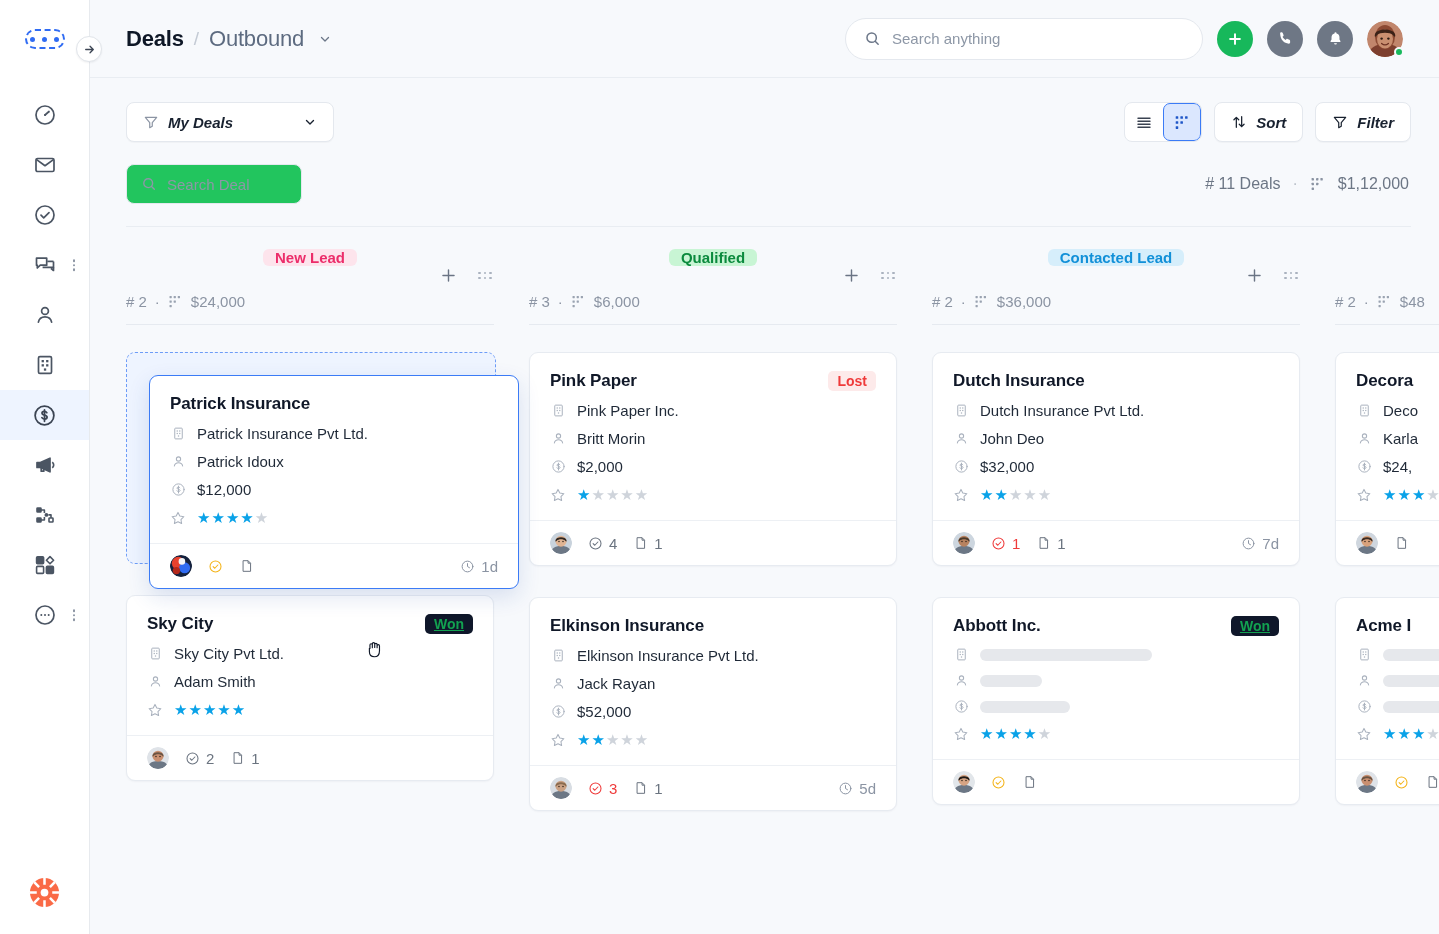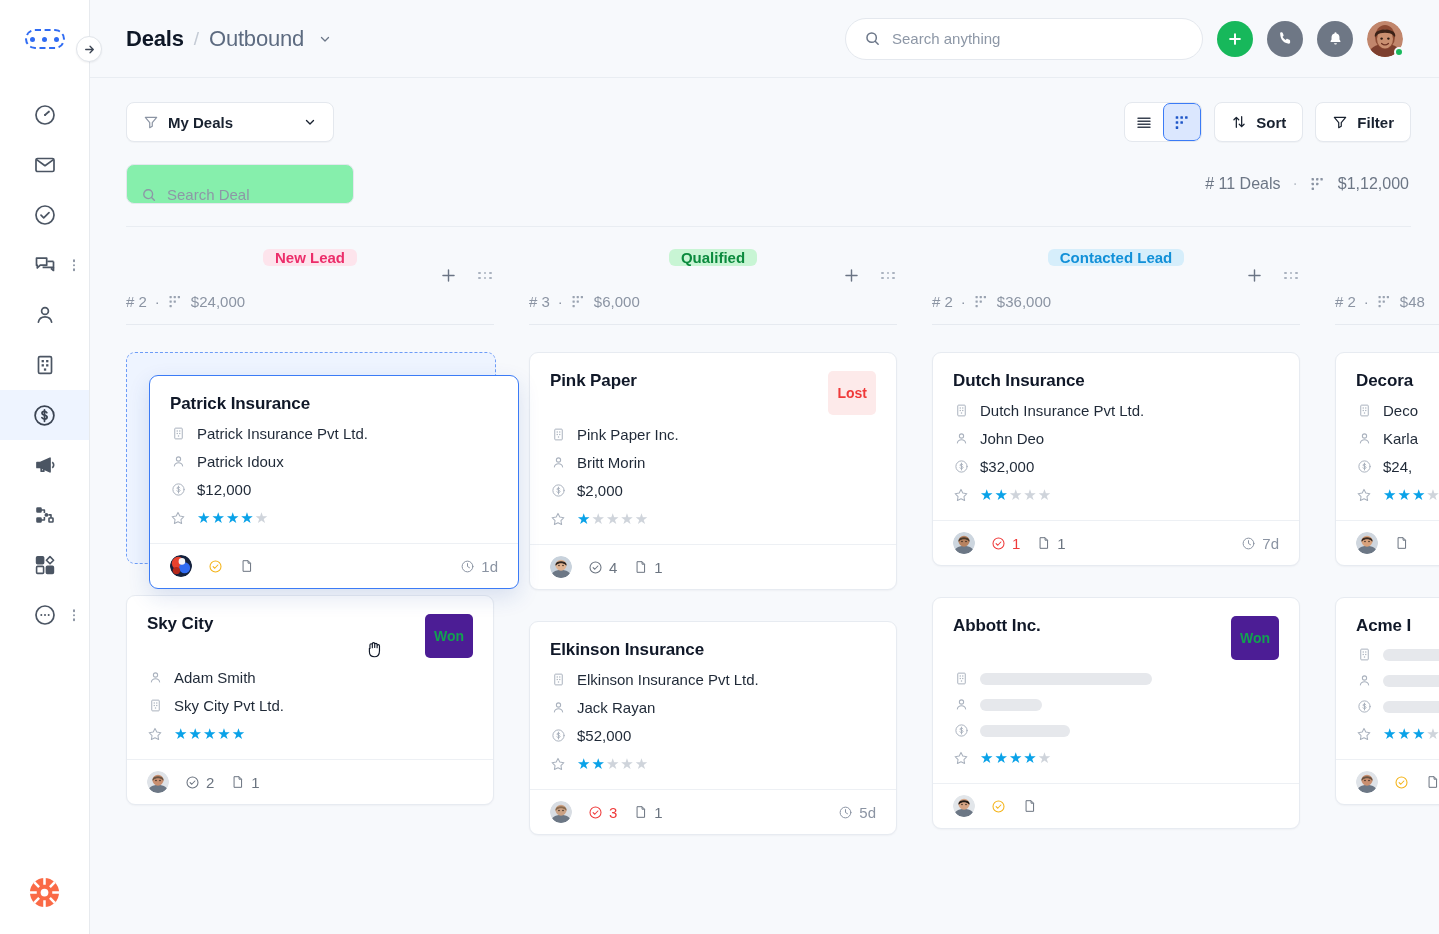--- a/index.html
+++ b/index.html
@@ -91,42 +91,42 @@
   .circle-btn.grey { background: #6e7785; }
   .avatar-wrap { position: relative; width: 36px; height: 36px; }
   .avatar-img { width: 36px; height: 36px; border-radius: 50%; display: block; overflow: hidden; }
   .online-dot {
     position: absolute; right: -1px; bottom: 0px;
     width: 10px; height: 10px; border-radius: 50%;
     background: #18b95c; border: 2px solid #f7f9fc;
   }
 
   
-  .toolbar { padding: 24px 28px 0 36px; display: flex; align-items: center; }
+  .toolbar { padding: 24px 28px 0 36px; display: flex; align-items: center; font-style: italic; }
   .btn {
     height: 40px; background: #fff; border: 1px solid #e4e8ee; border-radius: 8px;
     display: inline-flex; align-items: center; gap: 9px; padding: 0 16px;
     font-size: 15px; font-weight: bold; color: #18212f;
     box-shadow: 0 1px 1px rgba(16,24,40,.03);
   }
   .btn.wide { min-width: 208px; }
   .toolbar-right { margin-left: auto; display: flex; gap: 12px; }
   .viewtoggle {
     height: 40px; background: #fff; border: 1px solid #e4e8ee; border-radius: 8px;
     display: flex; align-items: center; overflow: hidden;
   }
   .vt-btn { width: 38px; height: 38px; display: flex; align-items: center; justify-content: center; color: #3a4251; }
   .vt-btn.active { background: #dbe7fe; border: 1.5px solid #3b7bf6; border-radius: 7px; color: #1e56c7; }
 
   
   .searchrow { padding: 22px 30px 0 36px; display: flex; align-items: center; }
   .search-deal {
-    width: 228px; height: 40px; background: #86efac;
+    width: 176px; height: 40px; background: #22c55e;
     border: 1px solid #e4e8ee; border-radius: 8px;
-    display: flex; align-items: flex-end; gap: 10px; padding: 0 14px;
+    display: flex; align-items: center; gap: 10px; padding: 0 14px;
   }
   .search-deal input {
     border: 0; outline: 0; background: transparent; font-size: 15px; color: #333c49; width: 100%;
     font-family: "Liberation Sans", sans-serif;
   }
   .search-deal input::placeholder { color: #8d97a6; }
   .summary { margin-left: auto; display: flex; align-items: center; gap: 12px; font-size: 16px; color: #6c7685; }
   .summary .mid-dot { color: #b9c0ca; }
   .summary .amt { color: #6c7685; }
 
@@ -167,23 +167,23 @@
   }
   .drop-ghost {
     position: absolute; left: 0; top: 0; width: 370px; height: 212px;
     border: 1.5px dashed #6d9cf7; border-radius: 9px; background: #eef4ff;
   }
   .card-body { padding: 18px 20px 16px 20px; }
   .card-top { display: flex; align-items: flex-start; }
   .card-title { font-size: 17px; font-weight: bold; color: #101828; letter-spacing: -.1px; }
   .status-pill {
     margin-left: auto; font-size: 14px; font-weight: bold;
-    padding: 14px 9px; border-radius: 5px;
-  }
-  .status-pill.won { color: #12a150; background: #4c1d95; }
+    padding: 2px 9px; border-radius: 5px;
+  }
+  .status-pill.won { color: #12a150; background: #0f172a; text-decoration: underline; }
   .status-pill.lost { color: #ef3a3a; background: #fdeaea; }
   .row-line { display: flex; align-items: center; gap: 11px; margin-top: 11px; }
   .row-line .txt { font-size: 15px; color: #1f2937; }
   .row-ic { color: #aab2be; display: flex; width: 16px; justify-content: center; }
   .skel { height: 12px; border-radius: 6px; background: #e6e8ec; display: block; }
   .stars { display: flex; align-items: center; gap: 1px; }
   .stars .s { font-size: 15px; letter-spacing: 0; color: #cfd4db; }
   .stars .s.on { color: #0aa2e8; }
   .card-foot {
     border-top: 1px solid #edf0f4; padding: 11px 20px;
@@ -628,39 +628,39 @@
               </div>
             </div>
             <div class="card">
               <div class="card-body">
                 <div class="card-top">
                   <span class="card-title">Sky City</span>
                   <span class="status-pill won">Won</span>
                 </div>
                 <div class="row-line">
                   <span class="row-ic">
-                    <svg width="15" height="15" viewBox="0 0 24 24" fill="none" stroke="#aab2be" stroke-width="1.7" stroke-linecap="round" stroke-linejoin="round">
-                      <circle cx="12" cy="8" r="3.4"></circle>
-                      <path d="M5.4 19.2c.6-3.4 3.3-5.3 6.6-5.3s6 1.9 6.6 5.3"></path>
-                    </svg>
-                  </span>
-                  <span class="txt">Adam Smith</span>
-                </div>
-                <div class="row-line">
-                  <span class="row-ic">
                     <svg width="15" height="15" viewBox="0 0 24 24" fill="none" stroke="#aab2be" stroke-width="1.6" stroke-linejoin="round">
                       <rect x="6" y="3.4" width="12" height="17.2" rx="1.3"></rect>
                       <rect x="9" y="7" width="2" height="2" fill="#aab2be" stroke="none"></rect>
                       <rect x="13" y="7" width="2" height="2" fill="#aab2be" stroke="none"></rect>
                       <rect x="9" y="11" width="2" height="2" fill="#aab2be" stroke="none"></rect>
                       <rect x="13" y="11" width="2" height="2" fill="#aab2be" stroke="none"></rect>
                       <rect x="11" y="15" width="2" height="2" fill="#aab2be" stroke="none"></rect>
                     </svg>
                   </span>
                   <span class="txt">Sky City Pvt Ltd.</span>
+                </div>
+                <div class="row-line">
+                  <span class="row-ic">
+                    <svg width="15" height="15" viewBox="0 0 24 24" fill="none" stroke="#aab2be" stroke-width="1.7" stroke-linecap="round" stroke-linejoin="round">
+                      <circle cx="12" cy="8" r="3.4"></circle>
+                      <path d="M5.4 19.2c.6-3.4 3.3-5.3 6.6-5.3s6 1.9 6.6 5.3"></path>
+                    </svg>
+                  </span>
+                  <span class="txt">Adam Smith</span>
                 </div>
                 <div class="row-line">
                   <span class="row-ic">
                     <svg width="16" height="16" viewBox="0 0 24 24" fill="none" stroke="#aab2be" stroke-width="1.6" stroke-linejoin="round">
                       <path d="M12 3.6l2.7 5.5 6.1.9-4.4 4.3 1 6-5.4-2.8-5.4 2.8 1-6L3.2 10l6.1-.9z"></path>
                     </svg>
                   </span>
                   <span class="stars">
                     <span class="s on">★</span>
                     <span class="s on">★</span>

